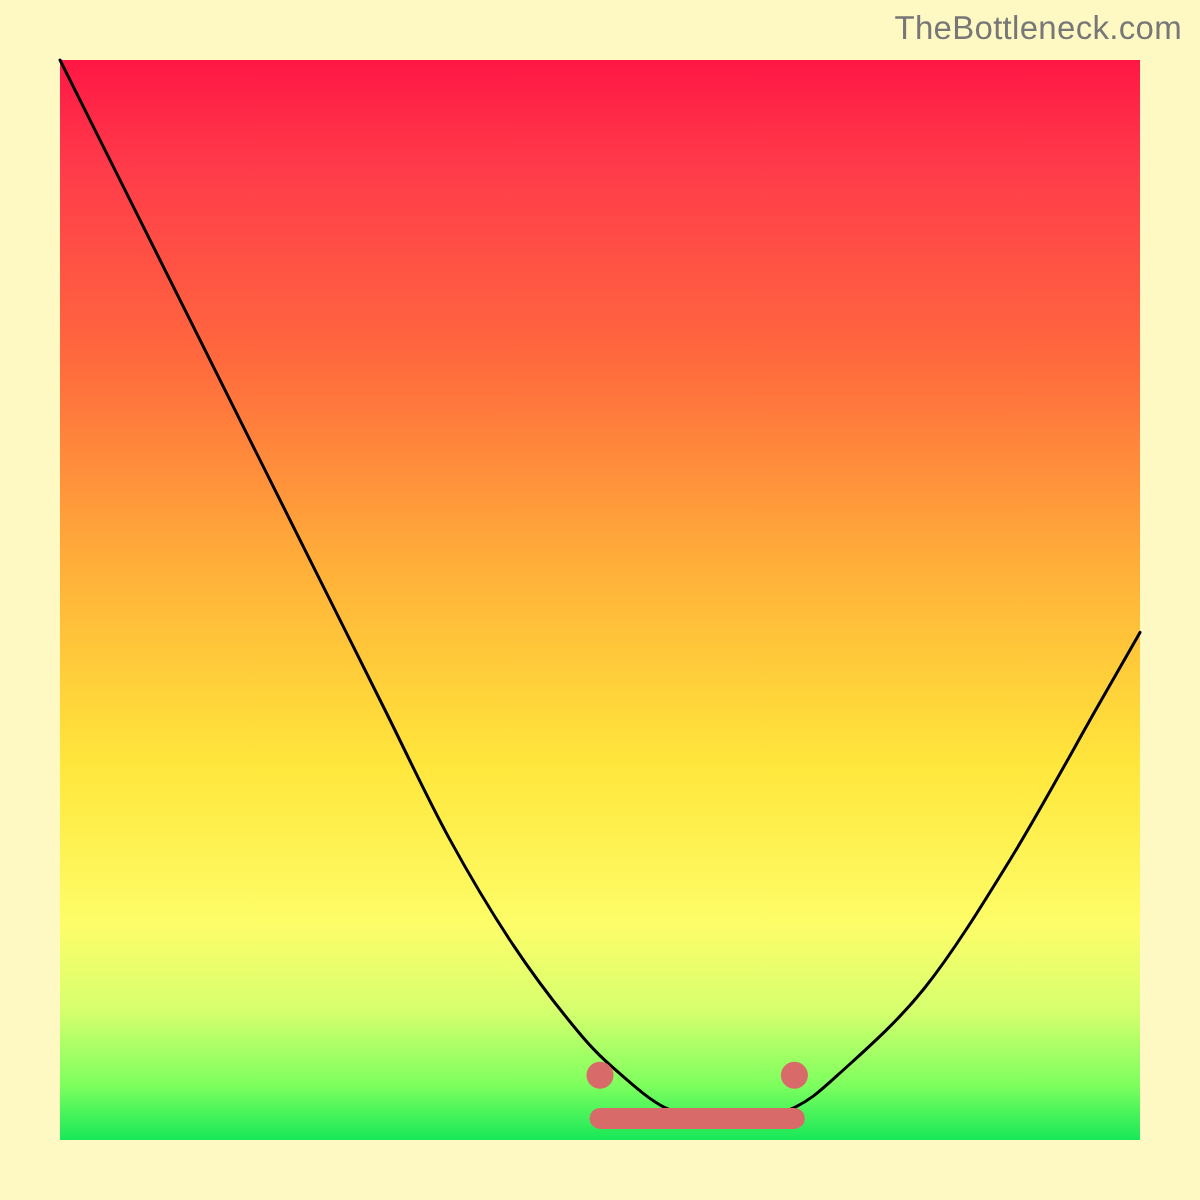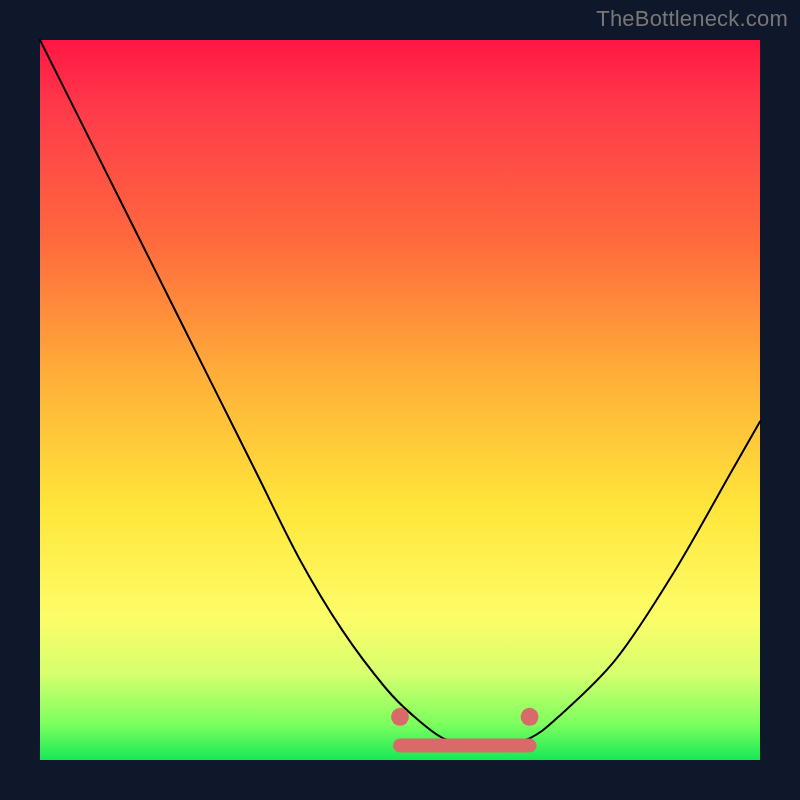--- a/index.html
+++ b/index.html
@@ -8,21 +8,21 @@
     width: 800px;
     height: 800px;
     background: #000;
     overflow: hidden;
     font-family: Arial, Helvetica, sans-serif;
   }
   .frame {
     position: relative;
     width: 800px;
     height: 800px;
-    background: #0f172a;
+    background: #fef9c3;
   }
   .plot-area {
     position: absolute;
     left: 40px;
     top: 40px;
     width: 720px;
     height: 720px;
     
     background: linear-gradient(
       to bottom,

